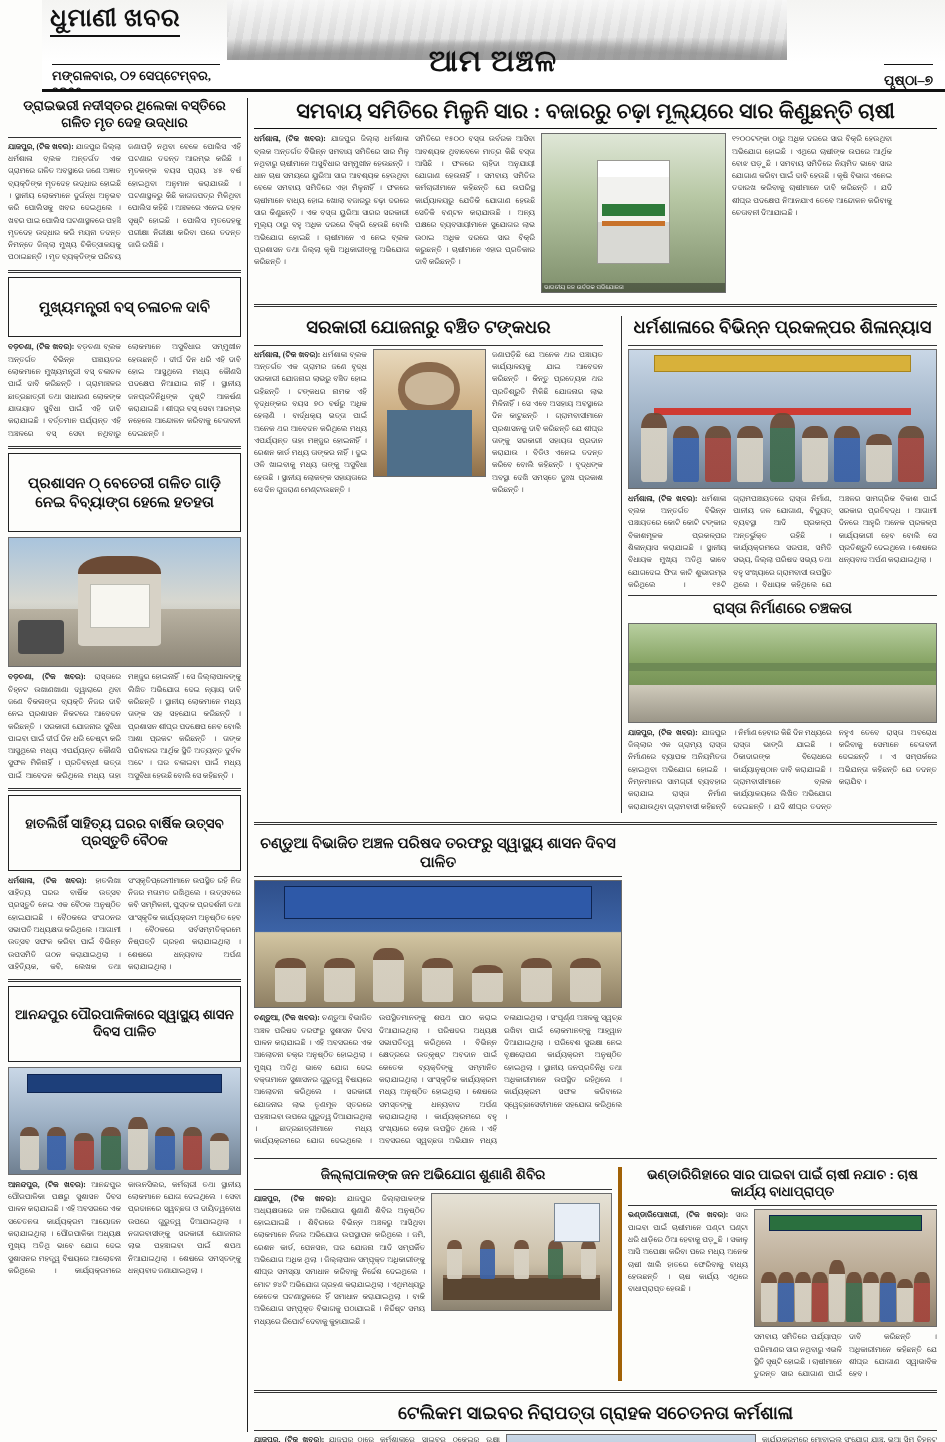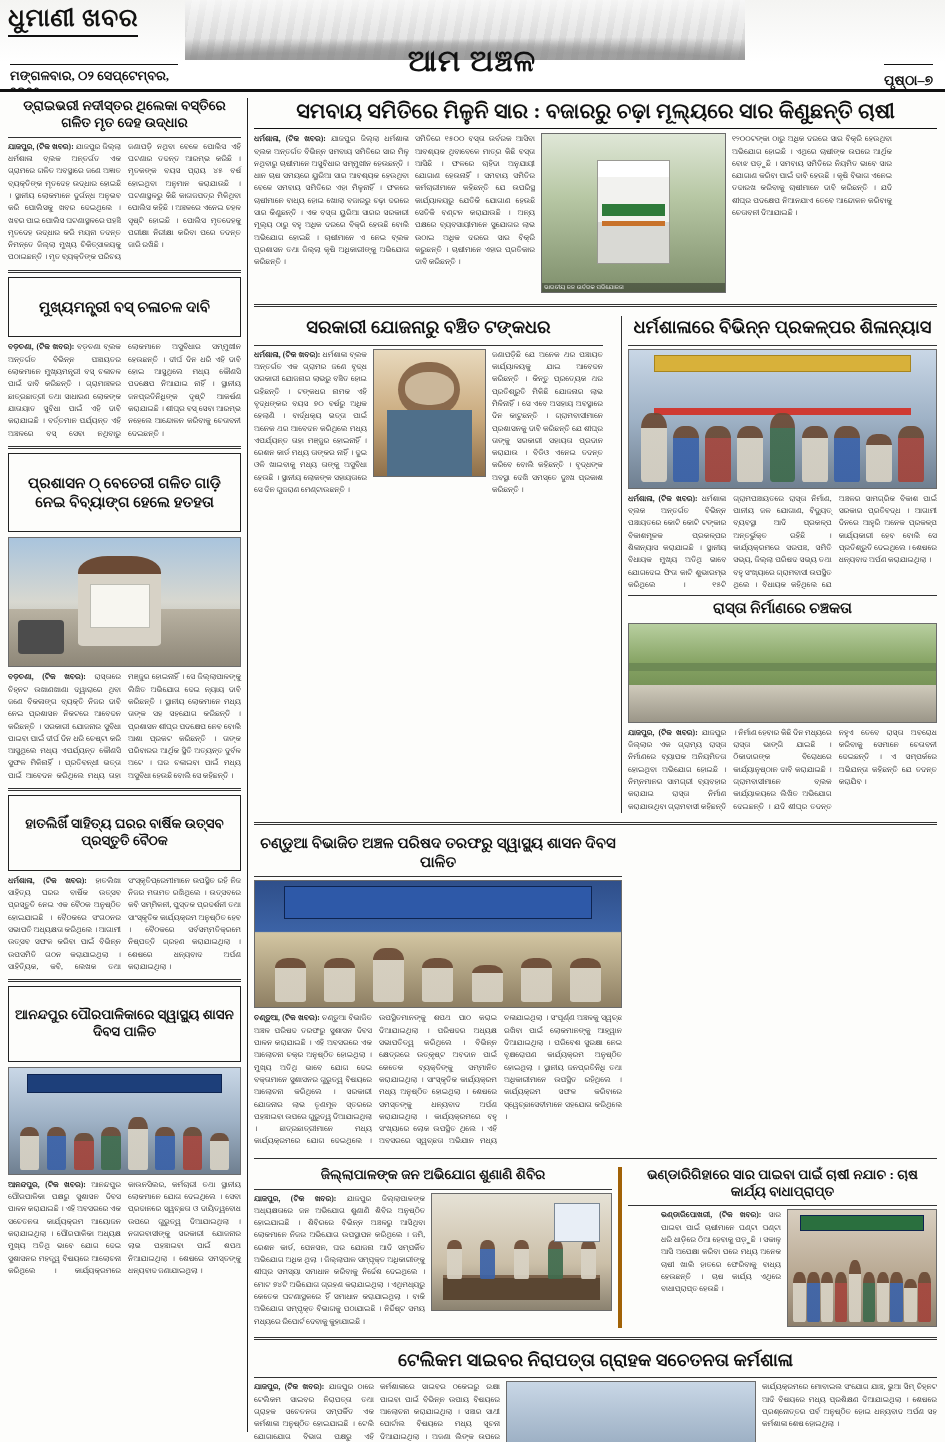--- a/index.html
+++ b/index.html
@@ -18,20 +18,21 @@
     background: #fdfdfb;
   }
 
   
   .masthead {
     position: relative;
     height: 92px;
     border-bottom: 3px solid #111;
     background: linear-gradient(180deg,#f4f4f2 0%, #ffffff 70%);
     overflow: hidden;
+    margin-left: 42px;
   }
   .masthead-photo {
     position: absolute; left: 185px; top: 0; width: 560px; height: 60px;
     background:
       linear-gradient(180deg, rgba(255,255,255,0.85), rgba(255,255,255,0.1)),
       repeating-linear-gradient(100deg,#b9b9b4 0 7px,#cfcfc9 7px 15px),
       linear-gradient(180deg,#9fa39a,#d8d8d2);
     filter: grayscale(1);
     opacity: .85;
   }
@@ -405,21 +406,21 @@
                 <div style="position:absolute;right:6%;top:8%;width:26%;height:34%;background:#e8eef6;border:1px solid #7b8794;"></div>
               </div>
             </div>
           </div>
         </div>
 
         <div style="flex:1;">
           <div class="headline hl-sm">ଭଣ୍ଡାରିଗିହାରେ ସାର ପାଇବା ପାଇଁ ଚାଷୀ ନଯାଚ : ଚାଷ କାର୍ଯ୍ୟ ବାଧାପ୍ରାପ୍ତ</div>
           <div class="rule"></div>
           <div class="flexrow">
-            <div style="width:120px;margin-left:33px;">
+            <div style="width:120px;">
               <div class="body-text">
                 <span class="dateline">ଭଣ୍ଡାରିପୋଖରୀ, (ଟିକ ଖବର):</span>
                 <span>ସାର ପାଇବା ପାଇଁ ଚାଷୀମାନେ ଘଣ୍ଟା ଘଣ୍ଟା ଧରି ଧାଡ଼ିରେ ଠିଆ ହେବାକୁ ପଡ଼ୁଛି । ସକାଳୁ ଆସି ଅପେକ୍ଷା କରିବା ପରେ ମଧ୍ୟ ଅନେକ ଚାଷୀ ଖାଲି ହାତରେ ଫେରିବାକୁ ବାଧ୍ୟ ହେଉଛନ୍ତି । ଚାଷ କାର୍ଯ୍ୟ ଏଥିରେ ବାଧାପ୍ରାପ୍ତ ହେଉଛି ।</span>
               </div>
             </div>
             <div style="flex:1;">
               <div class="photo ph-indoor" style="height:118px;">
                 <div class="banner" style="top:4%;height:14%;background:#2a6f3e;"></div>
                 <div class="people" style="height:62%;">
                   <div class="person w"></div>
@@ -427,20 +428,21 @@
                     <div class="person w"></div>
                   <div class="person r"></div>
                     <div class="person w tall"></div>
                     <div class="person g"></div>
                   <div class="person w"></div>
                     <div class="person"></div>
                     <div class="person w short"></div>
                   <div class="person r"></div>
                 </div>
               </div>
+              <div class="body-text cols2" style="margin-top:4px;">ସମବାୟ ସମିତିରେ ପର୍ଯ୍ୟାପ୍ତ ପରିମାଣର ସାର ନଥିବାରୁ ଏଭଳି ସ୍ଥିତି ସୃଷ୍ଟି ହୋଇଛି । ଚାଷୀମାନେ ତୁରନ୍ତ ସାର ଯୋଗାଣ ପାଇଁ ଦାବି କରିଛନ୍ତି । ଅଧିକାରୀମାନେ କହିଛନ୍ତି ଯେ ଶୀଘ୍ର ଯୋଗାଣ ସ୍ୱାଭାବିକ ହେବ ।</div>
             </div>
           </div>
         </div>
       </div>
 
       <div class="rule-d"></div>
 
       <div class="art">
         <div class="headline hl-lg">ଟେଲିକମ ସାଇବର ନିରାପତ୍ତା ଗ୍ରାହକ ସଚେତନତା କର୍ମଶାଳା</div>
         <div class="rule"></div>

